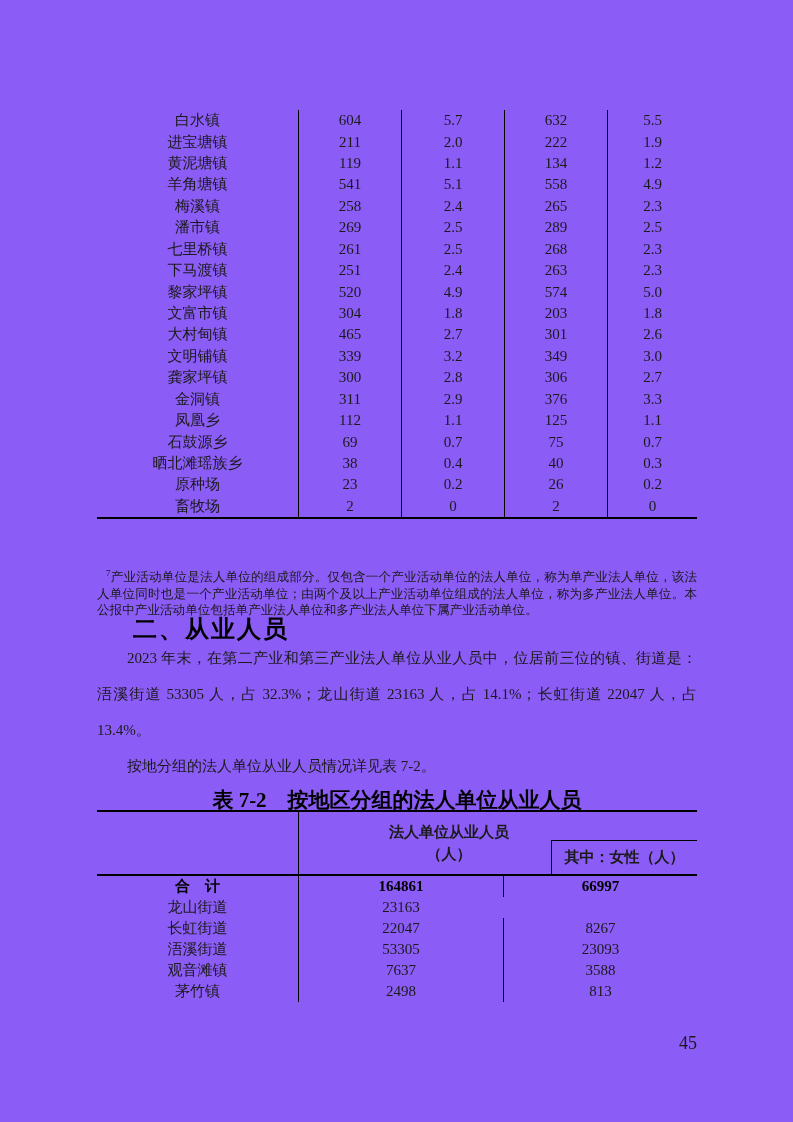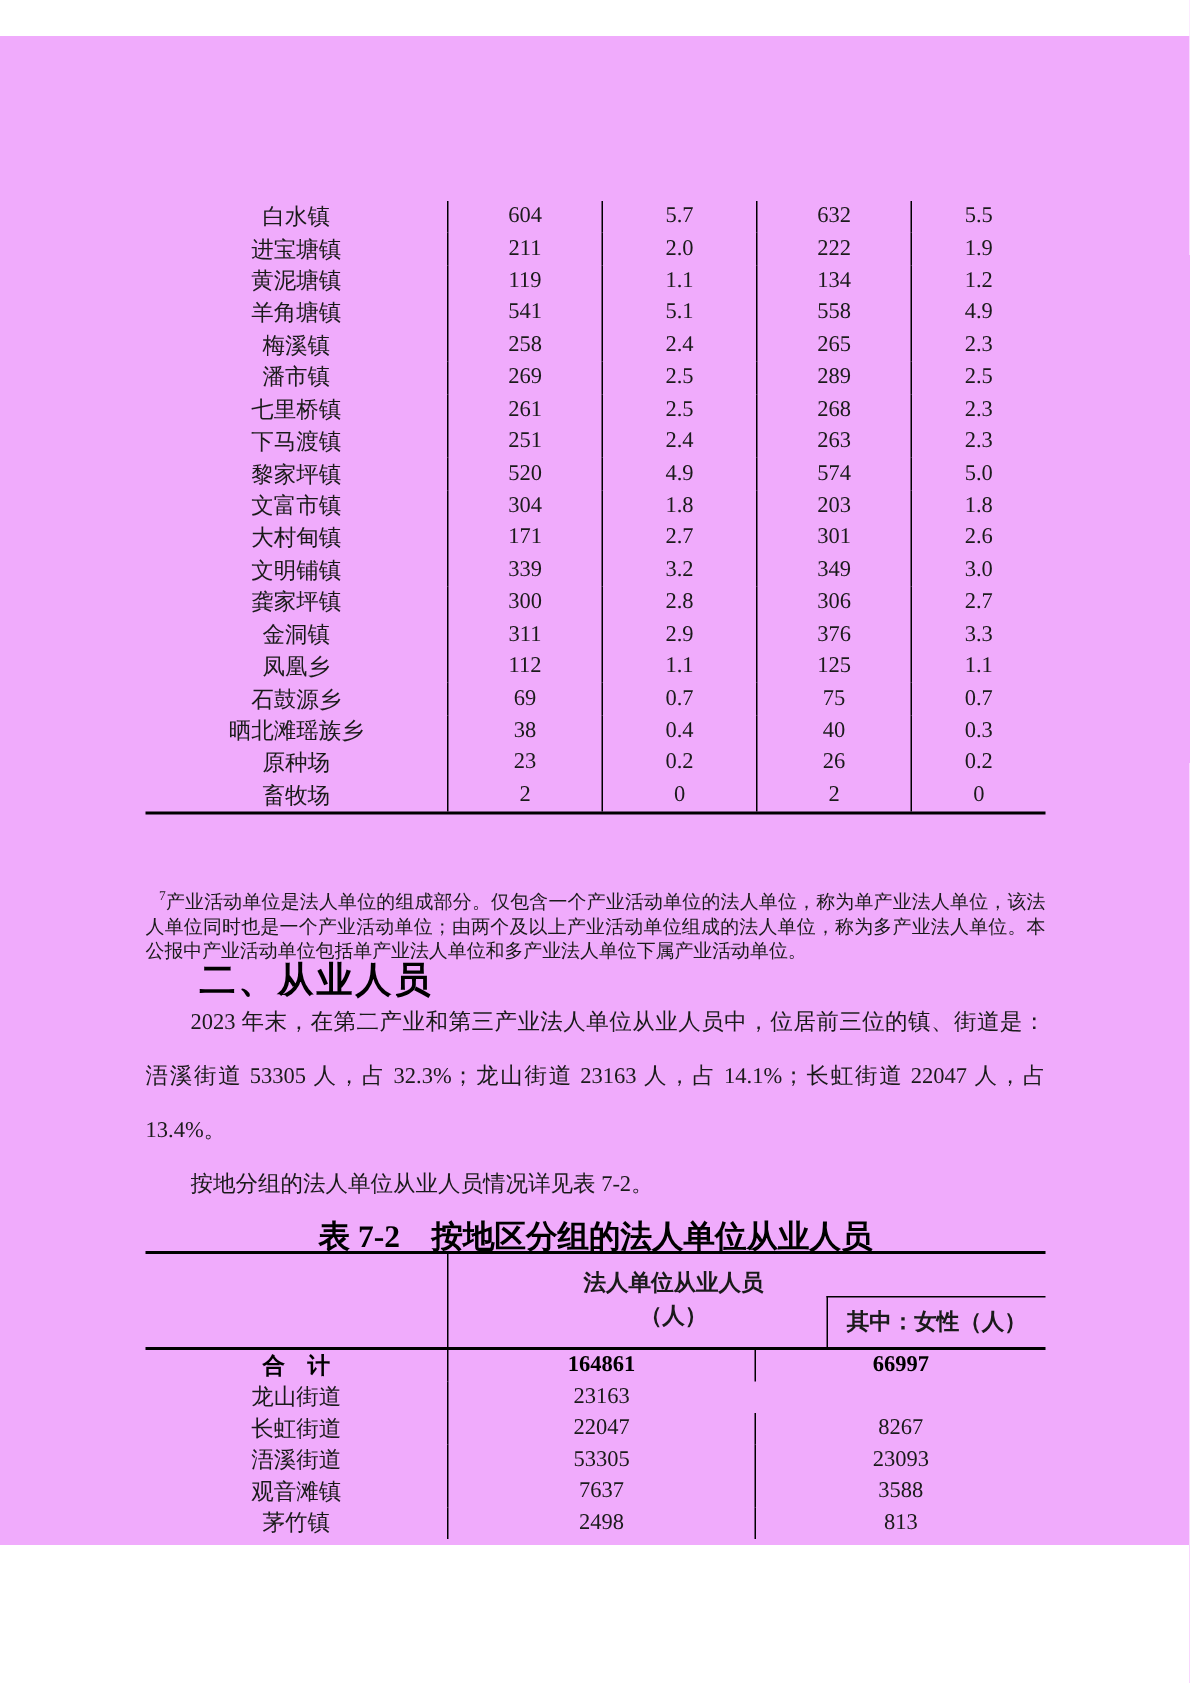--- a/index.html
+++ b/index.html
@@ -1,24 +1,23 @@
 <!DOCTYPE html>
 <html lang="zh"><head>
 <meta charset="utf-8">
 <style>
   html, body { margin: 0; padding: 0; background: #ffffff; }
   .page {
     position: relative;
     width: 793px;
-    height: 1006px;
-    background: #f0abfc;
+    height: 1122px;
+    background: #8b5cf6;
     color: #1a1a1a;
     font-family: "Liberation Serif", "DejaVu Serif", serif;
     overflow: hidden;
-    margin-top: 24px;
   }
 
   
   .table1 {
     position: absolute;
     top: 110px; left: 97px;
     width: 600px; height: 407px;
     display: flex; flex-direction: column;
     border-bottom: 2px solid #000;
   }
@@ -195,21 +194,21 @@
     <div class="t1-row">
       <div class="t1-c0">文富市镇</div>
       <div class="t1-c1">304</div>
       <div class="t1-c2">1.8</div>
       <div class="t1-c3">203</div>
       <div class="t1-c4">1.8</div>
     </div>
 
     <div class="t1-row">
       <div class="t1-c0">大村甸镇</div>
-      <div class="t1-c1">171</div>
+      <div class="t1-c1">465</div>
       <div class="t1-c2">2.7</div>
       <div class="t1-c3">301</div>
       <div class="t1-c4">2.6</div>
     </div>
 
     <div class="t1-row">
       <div class="t1-c0">文明铺镇</div>
       <div class="t1-c1">339</div>
       <div class="t1-c2">3.2</div>
       <div class="t1-c3">349</div>

